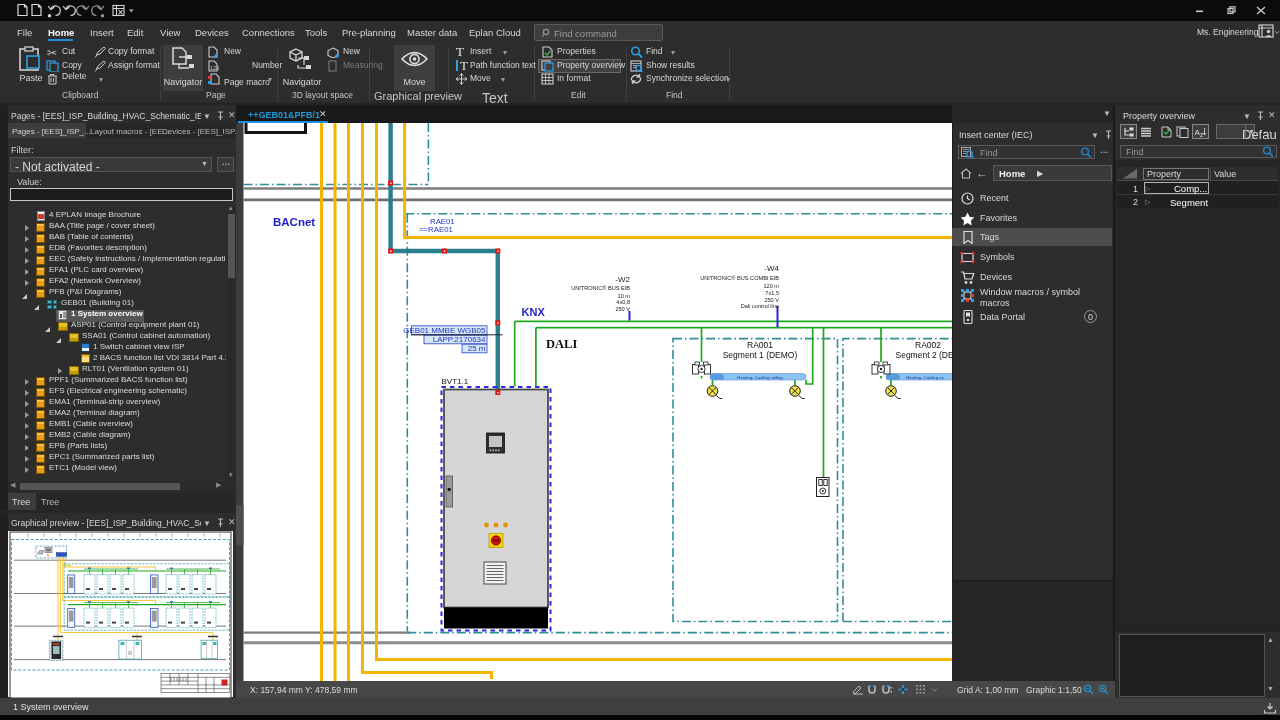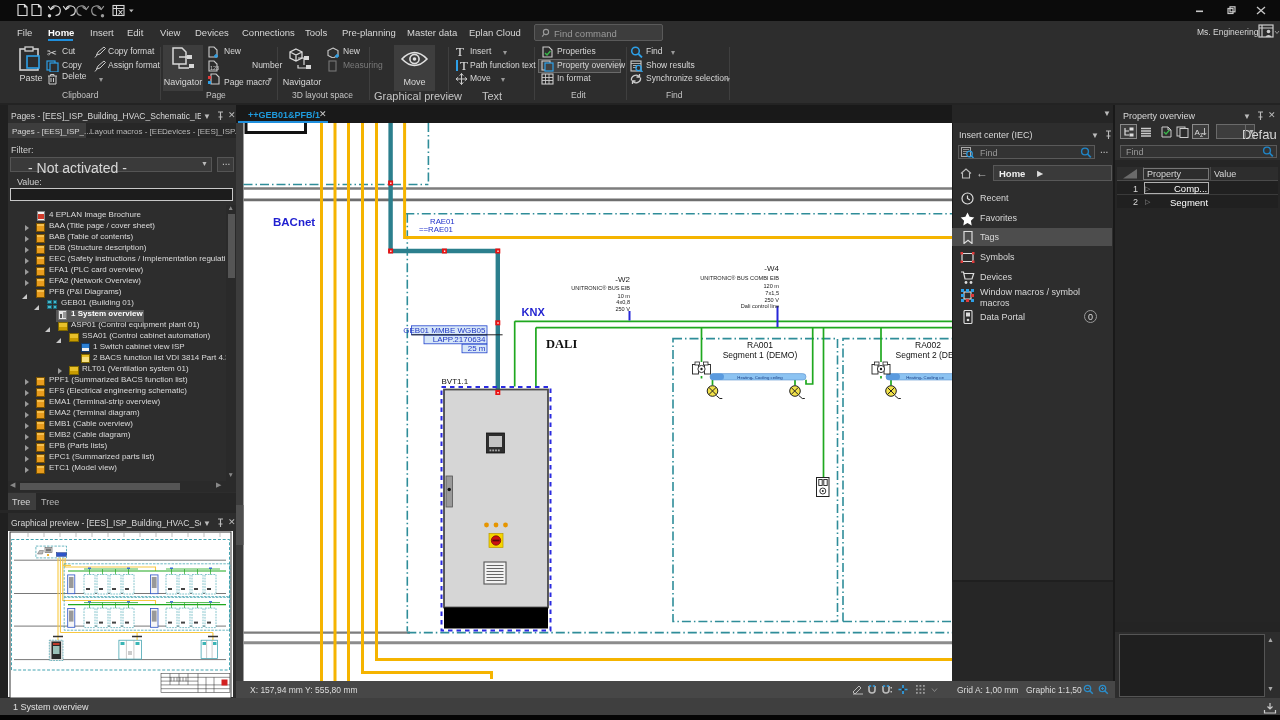--- a/index.html
+++ b/index.html
@@ -81,21 +81,21 @@
 <div class="abs" style="left:369px;top:47px;width:1px;height:53px;background:#3f3f3f;"></div>
 <div class="abs" style="left:448px;top:47px;width:1px;height:53px;background:#3f3f3f;"></div>
 <div class="abs" style="left:534px;top:47px;width:1px;height:53px;background:#3f3f3f;"></div>
 <div class="abs" style="left:626px;top:47px;width:1px;height:53px;background:#3f3f3f;"></div>
 <div class="abs" style="left:729px;top:47px;width:1px;height:53px;background:#3f3f3f;"></div>
 
 <div class="txt" style="left:62px;top:90px;font-size:8.5px;color:#c4c4c4;">Clipboard</div>
 <div class="txt" style="left:206px;top:90px;font-size:8.5px;color:#c4c4c4;">Page</div>
 <div class="txt" style="left:292px;top:90px;font-size:8.5px;color:#c4c4c4;">3D layout space</div>
 <div class="txt" style="left:374px;top:90px;font-size:11px;color:#c4c4c4;">Graphical preview</div>
-<div class="txt" style="left:482px;top:90px;font-size:11px;color:#c4c4c4;">Text</div>
+<div class="txt" style="left:482px;top:90px;font-size:14px;color:#c4c4c4;">Text</div>
 <div class="txt" style="left:571px;top:90px;font-size:8.5px;color:#c4c4c4;">Edit</div>
 <div class="txt" style="left:666px;top:90px;font-size:8.5px;color:#c4c4c4;">Find</div>
 
 <svg class="abs" style="left:14px;top:46px" width="32" height="26" viewBox="0 0 32 26">
  <rect x="6" y="3" width="18" height="21" fill="none" stroke="#d0d0d0" stroke-width="1.6"></rect>
  <rect x="11" y="1" width="8" height="4" fill="#2d2d2d" stroke="#d0d0d0" stroke-width="1.3"></rect>
  <rect x="13" y="10" width="12" height="12" fill="#2d2d2d" stroke="#2da0e8" stroke-width="1.6"></rect>
 </svg>
 <div class="txt" style="left:16px;top:73px;font-size:9px;width:30px;text-align:center;">Paste</div>
 <div class="txt" style="left:47px;top:46px;font-size:12px;color:#ccc;">✂</div>
@@ -228,21 +228,21 @@
     </svg>
 <div class="txt" style="left:228px;top:110px;color:#bbb;font-size:9px;">✕</div>
 
 <div class="abs" style="left:8px;top:123px;width:228px;height:15px;background:#272727;"></div>
 <div class="abs" style="left:8px;top:123px;width:78px;height:15px;background:#3d3d3d;"></div>
 <div class="txt" style="left:12px;top:126.5px;font-size:8px;">Pages - [EES]_ISP_...</div>
 <div class="txt" style="left:90px;top:126.5px;font-size:8px;color:#b8b8b8;">Layout macros - [EE...</div>
 <div class="txt" style="left:162px;top:126.5px;font-size:8px;color:#b8b8b8;">Devices - [EES]_ISP...</div>
 <div class="txt" style="left:11px;top:145px;font-size:9px;color:#cfcfcf;">Filter:</div>
 <div class="abs" style="left:10px;top:157px;width:202px;height:15px;background:#3a3a3a;border:1px solid #555;"></div>
-<div class="txt" style="left:28px;top:160px;font-size:14px;">- Not activated -</div>
+<div class="txt" style="left:15px;top:160px;font-size:12px;">- Not activated -</div>
 <div class="txt" style="left:201px;top:160px;color:#bbb;font-size:7px;">▼</div>
 <div class="abs" style="left:217px;top:157px;width:17px;height:15px;background:#3a3a3a;border:1px solid #555;"></div>
 <div class="txt" style="left:222px;top:156px;font-size:10px;color:#ccc;">...</div>
 <div class="txt" style="left:17px;top:177px;font-size:9px;color:#cfcfcf;">Value:</div>
 <div class="abs" style="left:10px;top:188px;width:223px;height:13px;background:#1c1c1c;border:1.5px solid #c8c8c8;"></div>
 
 <style>
 .trow{position:absolute;height:11px;font-size:8px;color:#dcdcdc;white-space:nowrap;}
 .exp{position:absolute;width:0;height:0;border-top:3px solid transparent;border-bottom:3px solid transparent;border-left:4.5px solid #9a9a9a;top:2.5px;}
 .expo{position:absolute;width:0;height:0;border-top:5px solid transparent;border-left:5px solid transparent;border-bottom:5px solid #c8c8c8;top:1px;}
@@ -261,21 +261,21 @@
       <span class="tl" style="left:49px;">BAA (Title page / cover sheet)</span>
     </div>
 <div class="trow" style="left:0;top:233px;">
       <span class="exp" style="left:25px;"></span>
       <span class="ico" style="left:36px;"></span>
       <span class="tl" style="left:49px;">BAB (Table of contents)</span>
     </div>
 <div class="trow" style="left:0;top:244px;">
       <span class="exp" style="left:25px;"></span>
       <span class="ico" style="left:36px;"></span>
-      <span class="tl" style="left:49px;">EDB (Structure description)</span>
+      <span class="tl" style="left:49px;">EDB (Favorites description)</span>
     </div>
 <div class="trow" style="left:0;top:255px;">
       <span class="exp" style="left:25px;"></span>
       <span class="ico" style="left:36px;"></span>
       <span class="tl" style="left:49px;">EEC (Safety instructions / Implementation regulati</span>
     </div>
 <div class="trow" style="left:0;top:266px;">
       <span class="exp" style="left:25px;"></span>
       <span class="ico" style="left:36px;"></span>
       <span class="tl" style="left:49px;">EFA1 (PLC card overview)</span>
@@ -826,21 +826,21 @@
 <div class="txt" style="left:1133px;top:197px;font-size:9px;">2</div>
 <div class="txt" style="left:1145px;top:198px;font-size:7px;color:#999;">▷</div>
 <div class="txt" style="left:1170px;top:196.5px;font-size:9.5px;color:#fff;">Segment</div>
 
 <div class="abs" style="left:1115px;top:622px;width:165px;height:10px;background:#242424;"></div>
 <div class="abs" style="left:1119px;top:634px;width:146px;height:63px;background:#1f1f1f;border:1px solid #555;"></div>
 <div class="txt" style="left:1267px;top:636px;font-size:7px;color:#aaa;">▲</div>
 <div class="txt" style="left:1267px;top:685px;font-size:7px;color:#aaa;">▼</div>
 
 <div class="abs" style="left:236px;top:681px;width:879px;height:17px;background:#474747;"></div>
-<div class="txt" style="left:250px;top:685px;font-size:8.5px;color:#ddd;">X: 157,94 mm Y: 555,80 mm</div>
+<div class="txt" style="left:250px;top:685px;font-size:8.5px;color:#ddd;">X: 157,94 mm Y: 478,59 mm</div>
 <div class="txt" style="left:957px;top:685px;font-size:8.5px;color:#ddd;">Grid A: 1,00 mm</div>
 <div class="txt" style="left:1026px;top:685px;font-size:8.5px;color:#ddd;">Graphic 1:1,50</div>
 <svg class="abs" style="left:852px;top:683px" width="90" height="13" viewBox="0 0 90 13">
  <path d="M1 9 l6 -6 l2 2 l-6 6 z M1 11 h10" stroke="#bbb" stroke-width="1" fill="none"></path>
  <path d="M17 3 v4 a3 3 0 0 0 6 0 v-4" fill="none" stroke="#bbb" stroke-width="1.6"></path>
  <path d="M17 3 h2.2 M20.8 3 h2.2" stroke="#2da0e8" stroke-width="1.6"></path>
  <path d="M31 3 v4 a3 3 0 0 0 6 0 v-4" fill="none" stroke="#bbb" stroke-width="1.6"></path>
  <path d="M31 3 h2.2 M34.8 3 h2.2" stroke="#2da0e8" stroke-width="1.6"></path>
  <g fill="#bbb">
         <rect x="38.5" y="4" width="1.5" height="1.5"></rect>

